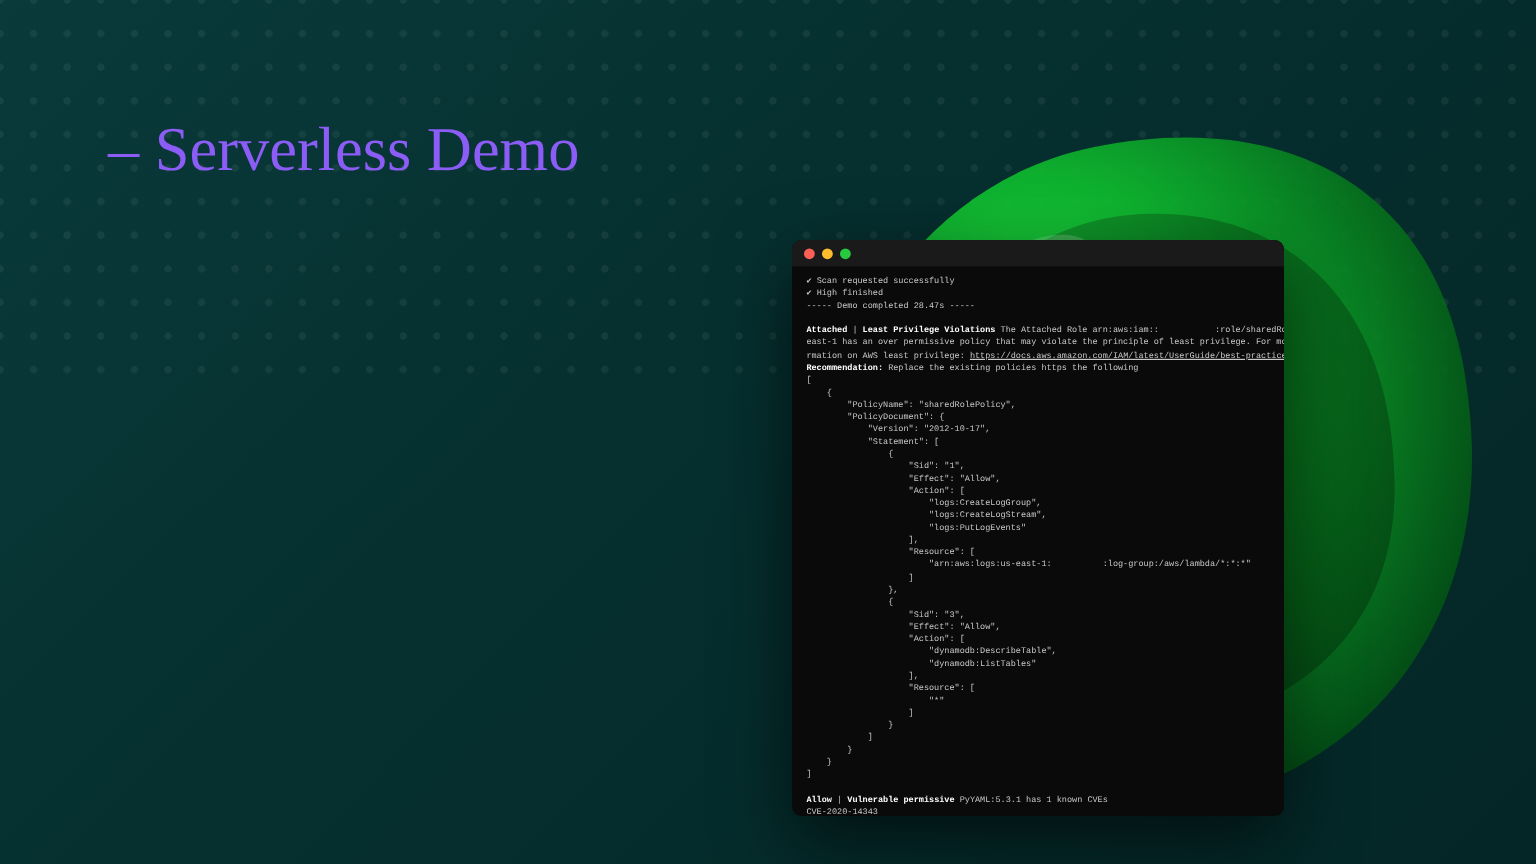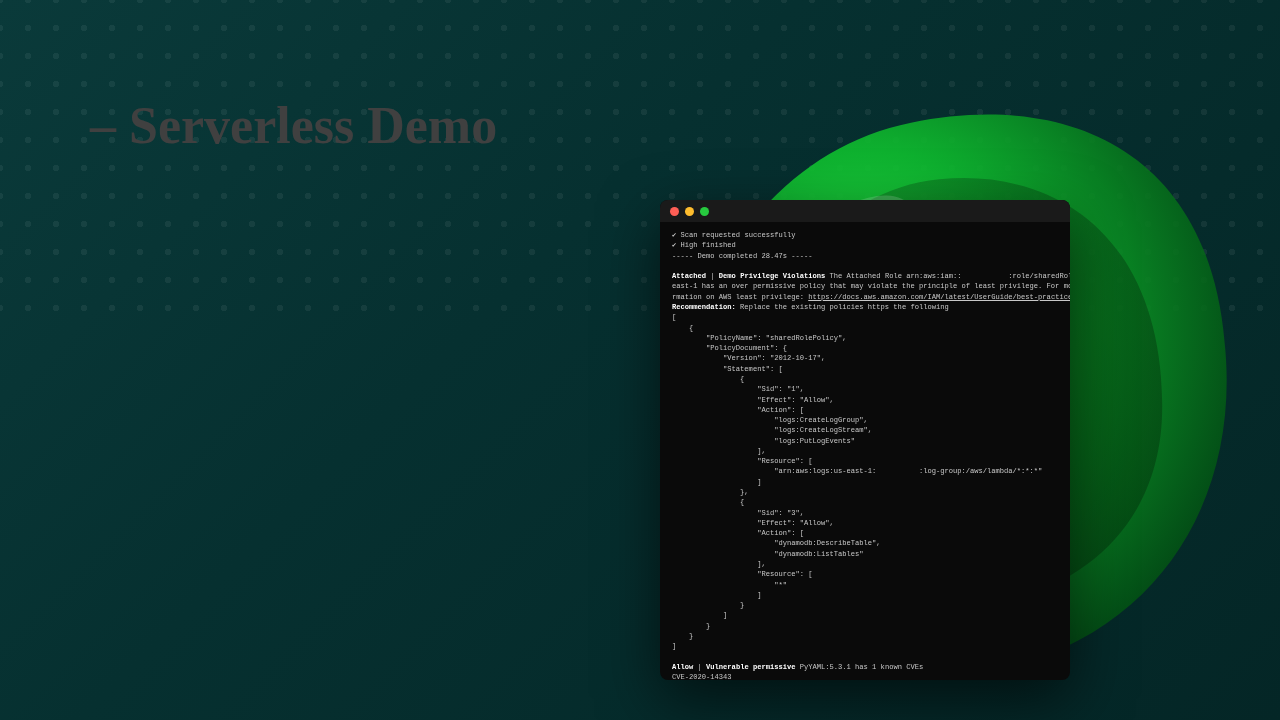--- a/index.html
+++ b/index.html
@@ -24,23 +24,23 @@
     color: #ffffff;
   }
   .title {
     font-size: 96px;
     font-weight: 400;
     letter-spacing: 0px;
     line-height: 1.05;
   }
   .subtitle {
     font-size: 52px;
-    font-weight: 700;
+    font-weight: 400;
     margin-top: 26px;
-    color: #404040;
+    color: #8b5cf6;
   }
   .shape {
     position: absolute;
     right: 20px;
     top: 100px;
     width: 620px;
     height: 600px;
     pointer-events: none;
   }
   .shape svg { width: 100%; height: 100%; }
@@ -114,21 +114,21 @@
 <div class="terminal">
   <div class="term-titlebar">
     <div class="tl-btn tl-r"></div>
     <div class="tl-btn tl-y"></div>
     <div class="tl-btn tl-g"></div>
   </div>
   <div class="term-body"><span>✔ Scan requested successfully</span>
 <span>✔ High finished</span>
 <span>----- Demo completed 28.47s -----</span>
 
-<span class="b">Attached</span> | <span class="b">Demo Privilege Violations</span><span> The Attached Role arn:aws:iam::           :role/sharedRole-us-</span>
+<span class="b">Attached</span> | <span class="b">Least Privilege Violations</span><span> The Attached Role arn:aws:iam::           :role/sharedRole-us-</span>
 <span>east-1 has an over permissive policy that may violate the principle of least privilege. For more info</span>
 <span>rmation on AWS least privilege: </span><span class="u">https://docs.aws.amazon.com/IAM/latest/UserGuide/best-practices.html#grant-least-privilege</span>
 <span class="b">Recommendation:</span><span> Replace the existing policies https the following</span>
 <span>[
     {
         "PolicyName": "sharedRolePolicy",
         "PolicyDocument": {
             "Version": "2012-10-17",
             "Statement": [
                 {

